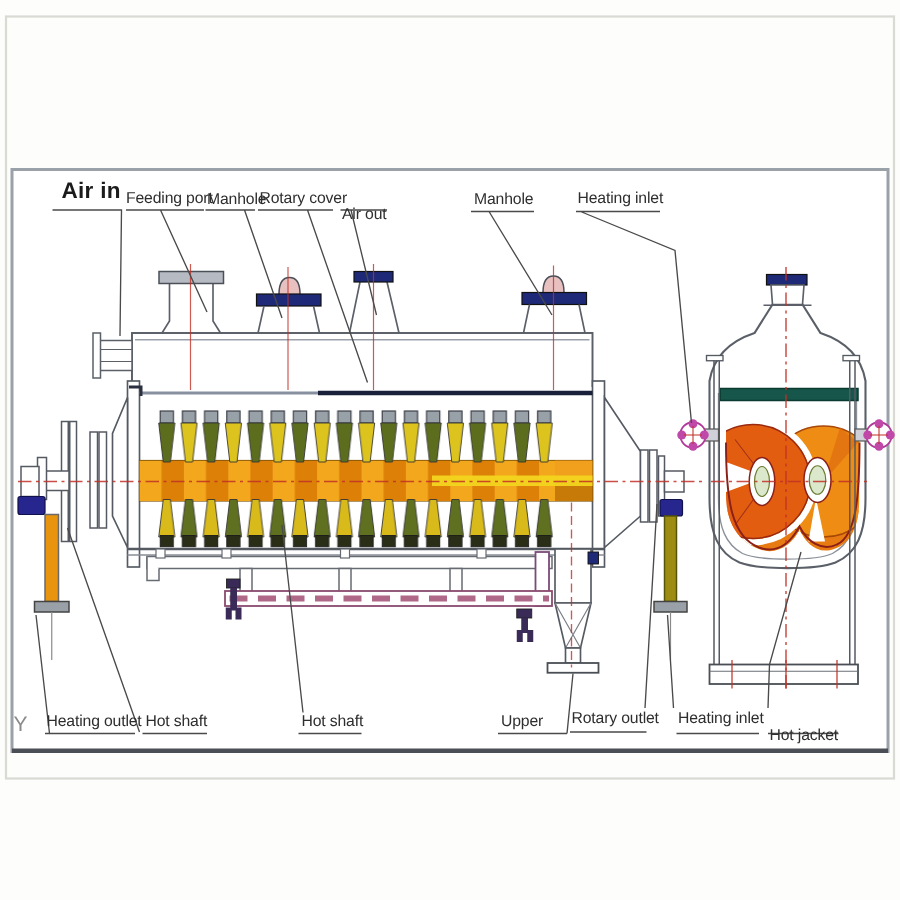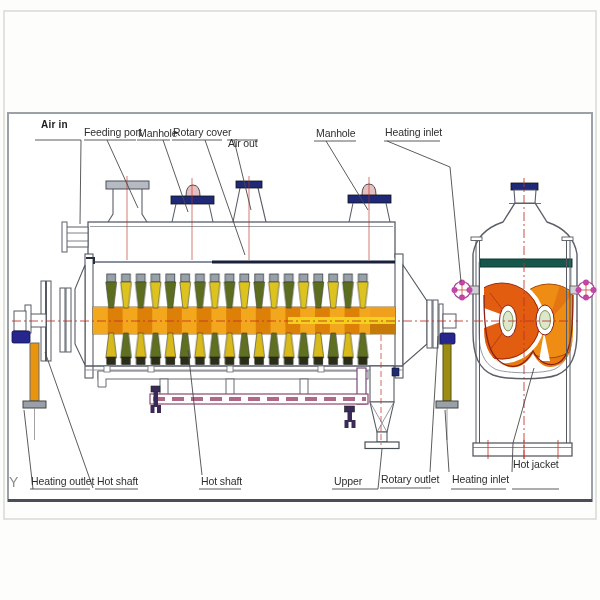--- a/index.html
+++ b/index.html
@@ -1,20 +1,20 @@
 <!DOCTYPE html>
 <html><head>
 <meta charset="utf-8">
 <style>
   html,body{margin:0;padding:0;background:#ffffff;}
   .stage{position:relative;width:600px;height:600px;background:#fdfdfb;overflow:hidden;
          font-family:"Liberation Sans",sans-serif;}
   .stage svg{position:absolute;left:0;top:0;}
   .lbl{position:absolute;font-size:10.5px;color:#2e2e2e;white-space:nowrap;letter-spacing:-0.1px;}
-  .lbl-big{font-size:10px;font-weight:700;color:#1b1b1b;letter-spacing:0.2px;}
+  .lbl-big{font-size:15px;font-weight:700;color:#1b1b1b;letter-spacing:0.2px;}
   .lbl-y{font-size:14px;color:#8a8a8a;font-weight:400;}
 </style>
 </head>
 <body>
 
 <div class="stage">
 
 <svg width="600" height="600" viewBox="0 0 600 600">
 
   <g>
@@ -272,15 +272,15 @@
 <div class="lbl" style="left:316px;top:127px">Manhole</div>
 <div class="lbl" style="left:385px;top:126px">Heating inlet</div>
 
 <div class="lbl lbl-y" style="left:9px;top:474px">Y</div>
 <div class="lbl" style="left:31px;top:475px">Heating outlet</div>
 <div class="lbl" style="left:97px;top:475px">Hot shaft</div>
 <div class="lbl" style="left:201px;top:475px">Hot shaft</div>
 <div class="lbl" style="left:334px;top:475px">Upper</div>
 <div class="lbl" style="left:381px;top:473px">Rotary outlet</div>
 <div class="lbl" style="left:452px;top:473px">Heating inlet</div>
-<div class="lbl" style="left:513px;top:458px">Hot jacket</div>
+<div class="lbl" style="left:513px;top:484px">Hot jacket</div>
 
 </div>
 
 </body></html>

